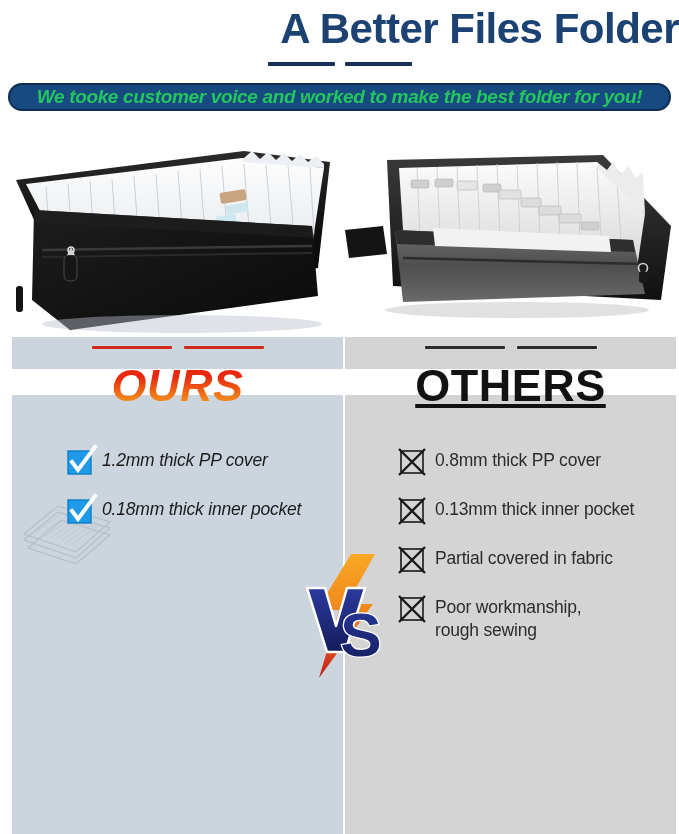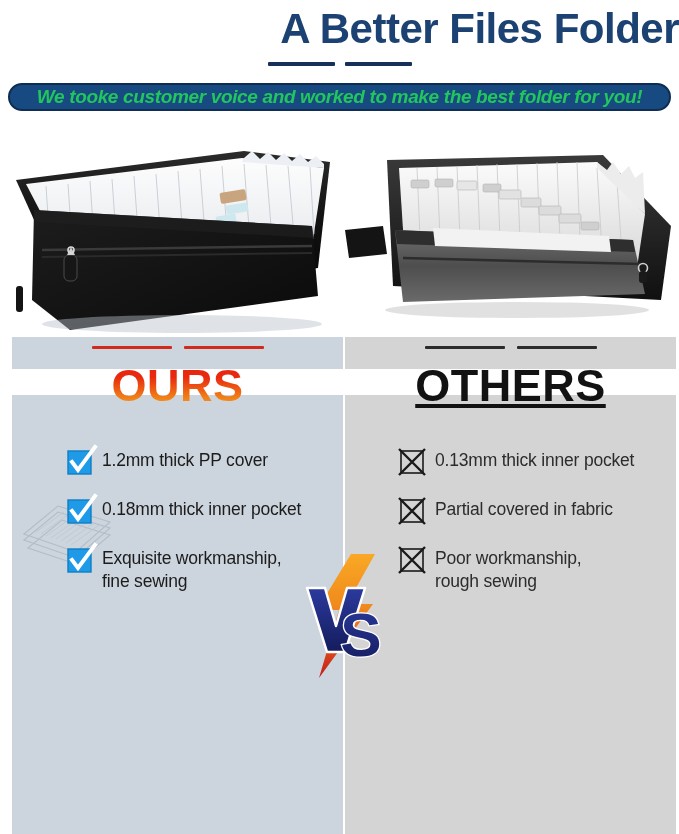--- a/index.html
+++ b/index.html
@@ -77,21 +77,21 @@
     width: 679px;
     height: 716px;
   }
 
   .col {
     position: absolute;
     top: 0;
     width: 331px;
     height: 716px;
   }
-  .col-ours  { left: 12px; }
+  .col-ours  { left: 12px; font-style: italic; }
   .col-others{ left: 345px; }
 
   
   .photo-area {
     position: absolute;
     left: 0; top: 0;
     width: 331px;
     height: 219px;
     background: #ffffff;
     overflow: hidden;
@@ -353,30 +353,20 @@
       </div>
       <div class="feature">
         <span class="mark">
           <svg width="32" height="32" viewBox="0 0 32 32">
             <rect x="3" y="6" width="23" height="23" fill="#1e9ae8" stroke="#0f7fc4" stroke-width="1.4"></rect>
             <path d="M7 17 L13 25 L30 2" fill="none" stroke="#ffffff" stroke-width="4" stroke-linecap="square"></path>
           </svg>
         </span>
         <span class="feature-text">0.18mm thick inner pocket</span>
       </div>
-      <div class="feature">
-        <span class="mark">
-          <svg width="32" height="32" viewBox="0 0 32 32">
-            <rect x="3" y="6" width="23" height="23" fill="#1e9ae8" stroke="#0f7fc4" stroke-width="1.4"></rect>
-            <path d="M7 17 L13 25 L30 2" fill="none" stroke="#ffffff" stroke-width="4" stroke-linecap="square"></path>
-          </svg>
-        </span>
-        <span class="feature-text">Exquisite workmanship,
-fine sewing</span>
-      </div>
     </div>
   </div>
 
   <div class="col col-others">
 
     <div class="photo-area">
       <svg width="331" height="219" viewBox="0 0 331 219">
         <defs>
           <linearGradient id="tBody" x1="0" y1="0" x2="0" y2="1">
             <stop offset="0" stop-color="#3a3a3a"></stop>
@@ -448,20 +438,29 @@
     <div class="white-band"></div>
 
     <div class="dashes">
       <span class="dash dash-others"></span>
       <span class="dash dash-others"></span>
     </div>
 
     <div class="heading heading-others">OTHERS</div>
 
     <div class="features features-others">
+      <div class="feature">
+        <span class="mark">
+          <svg width="32" height="32" viewBox="0 0 32 32">
+            <rect x="3" y="6" width="22" height="22" fill="none" stroke="#1a1a1a" stroke-width="1.6"></rect>
+            <path d="M1 4 L27 30 M27 4 L1 30" fill="none" stroke="#1a1a1a" stroke-width="2.4"></path>
+          </svg>
+        </span>
+        <span class="feature-text">0.8mm thick PP cover</span>
+      </div>
       <div class="feature">
         <span class="mark">
           <svg width="32" height="32" viewBox="0 0 32 32">
             <rect x="3" y="6" width="22" height="22" fill="none" stroke="#1a1a1a" stroke-width="1.6"></rect>
             <path d="M1 4 L27 30 M27 4 L1 30" fill="none" stroke="#1a1a1a" stroke-width="2.4"></path>
           </svg>
         </span>
         <span class="feature-text">0.13mm thick inner pocket</span>
       </div>
       <div class="feature">

